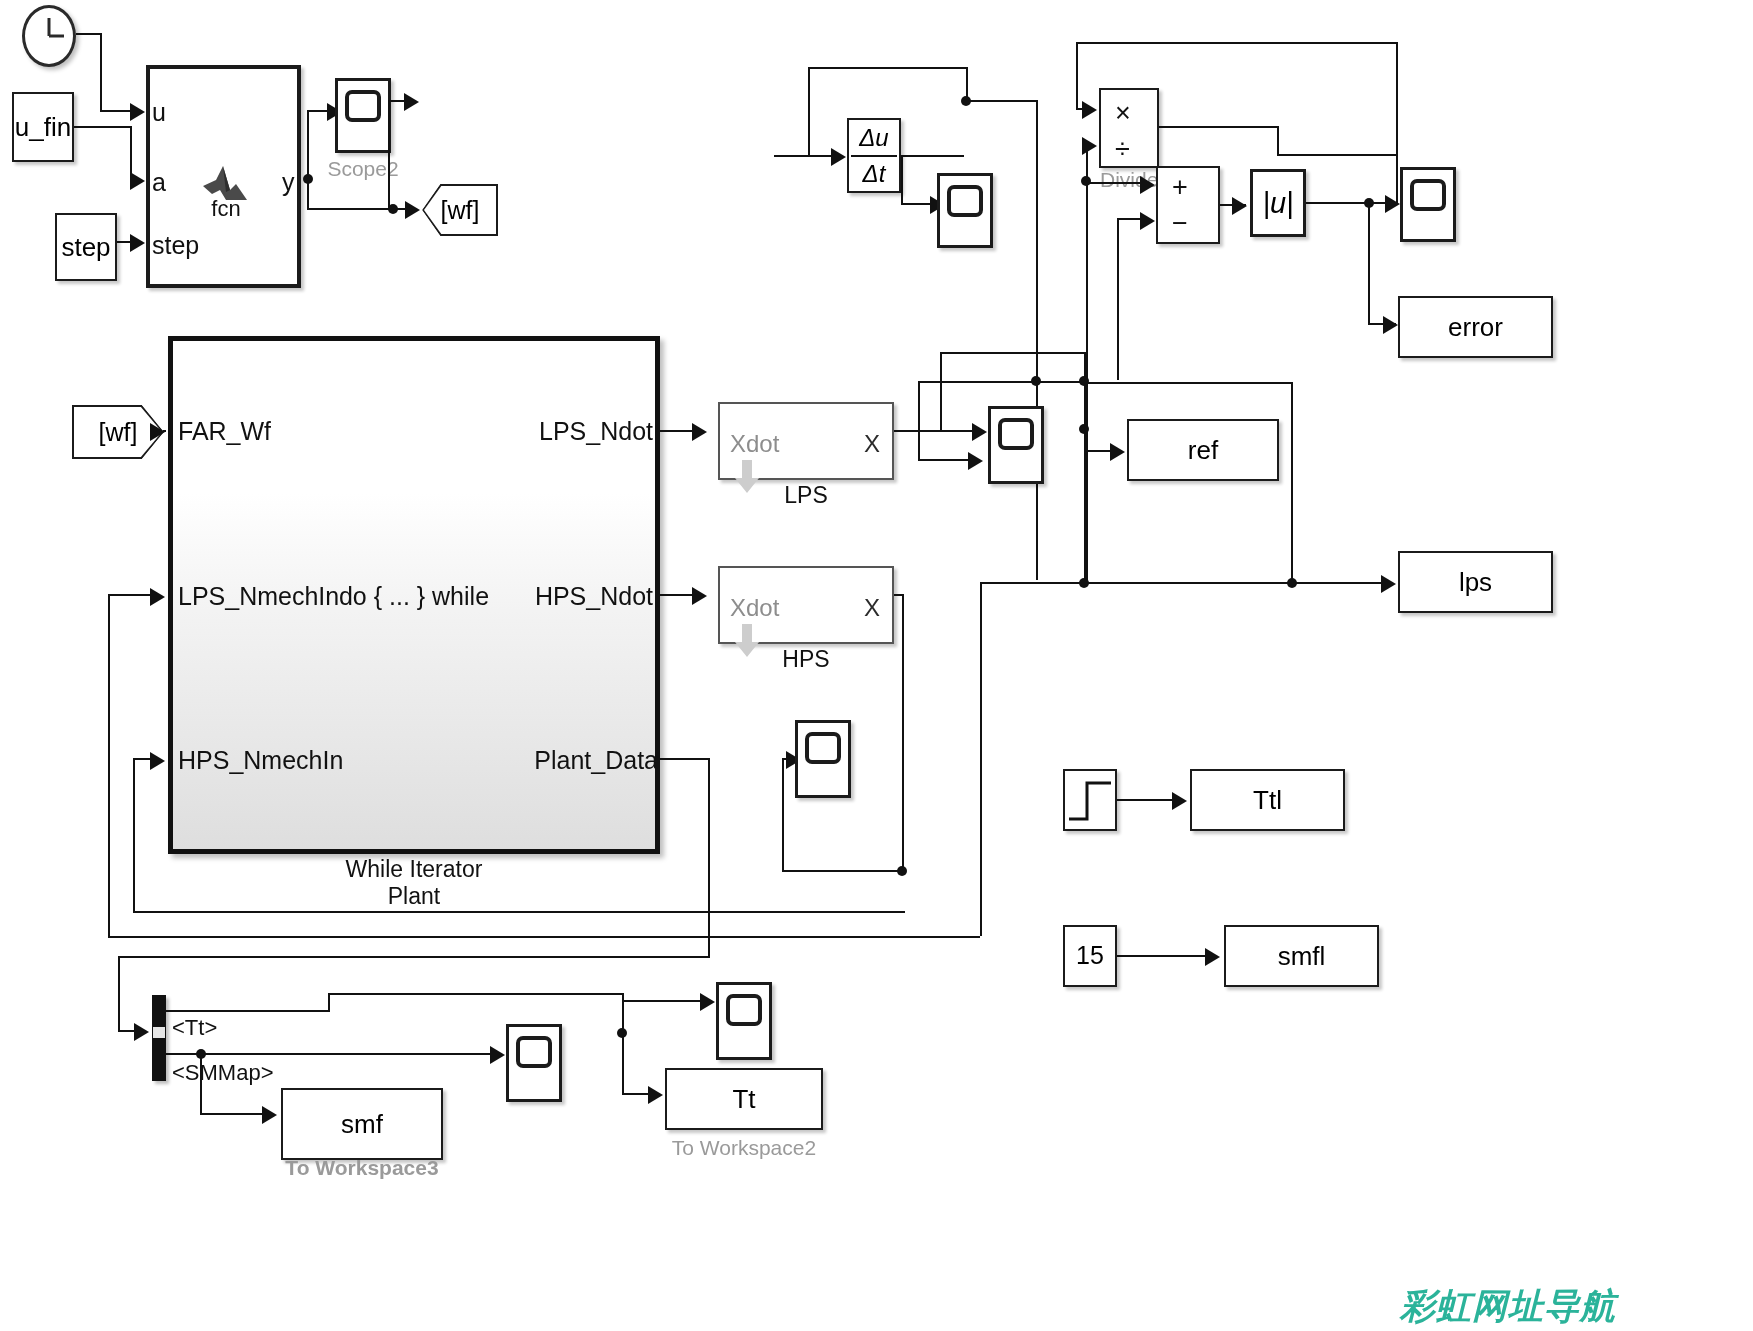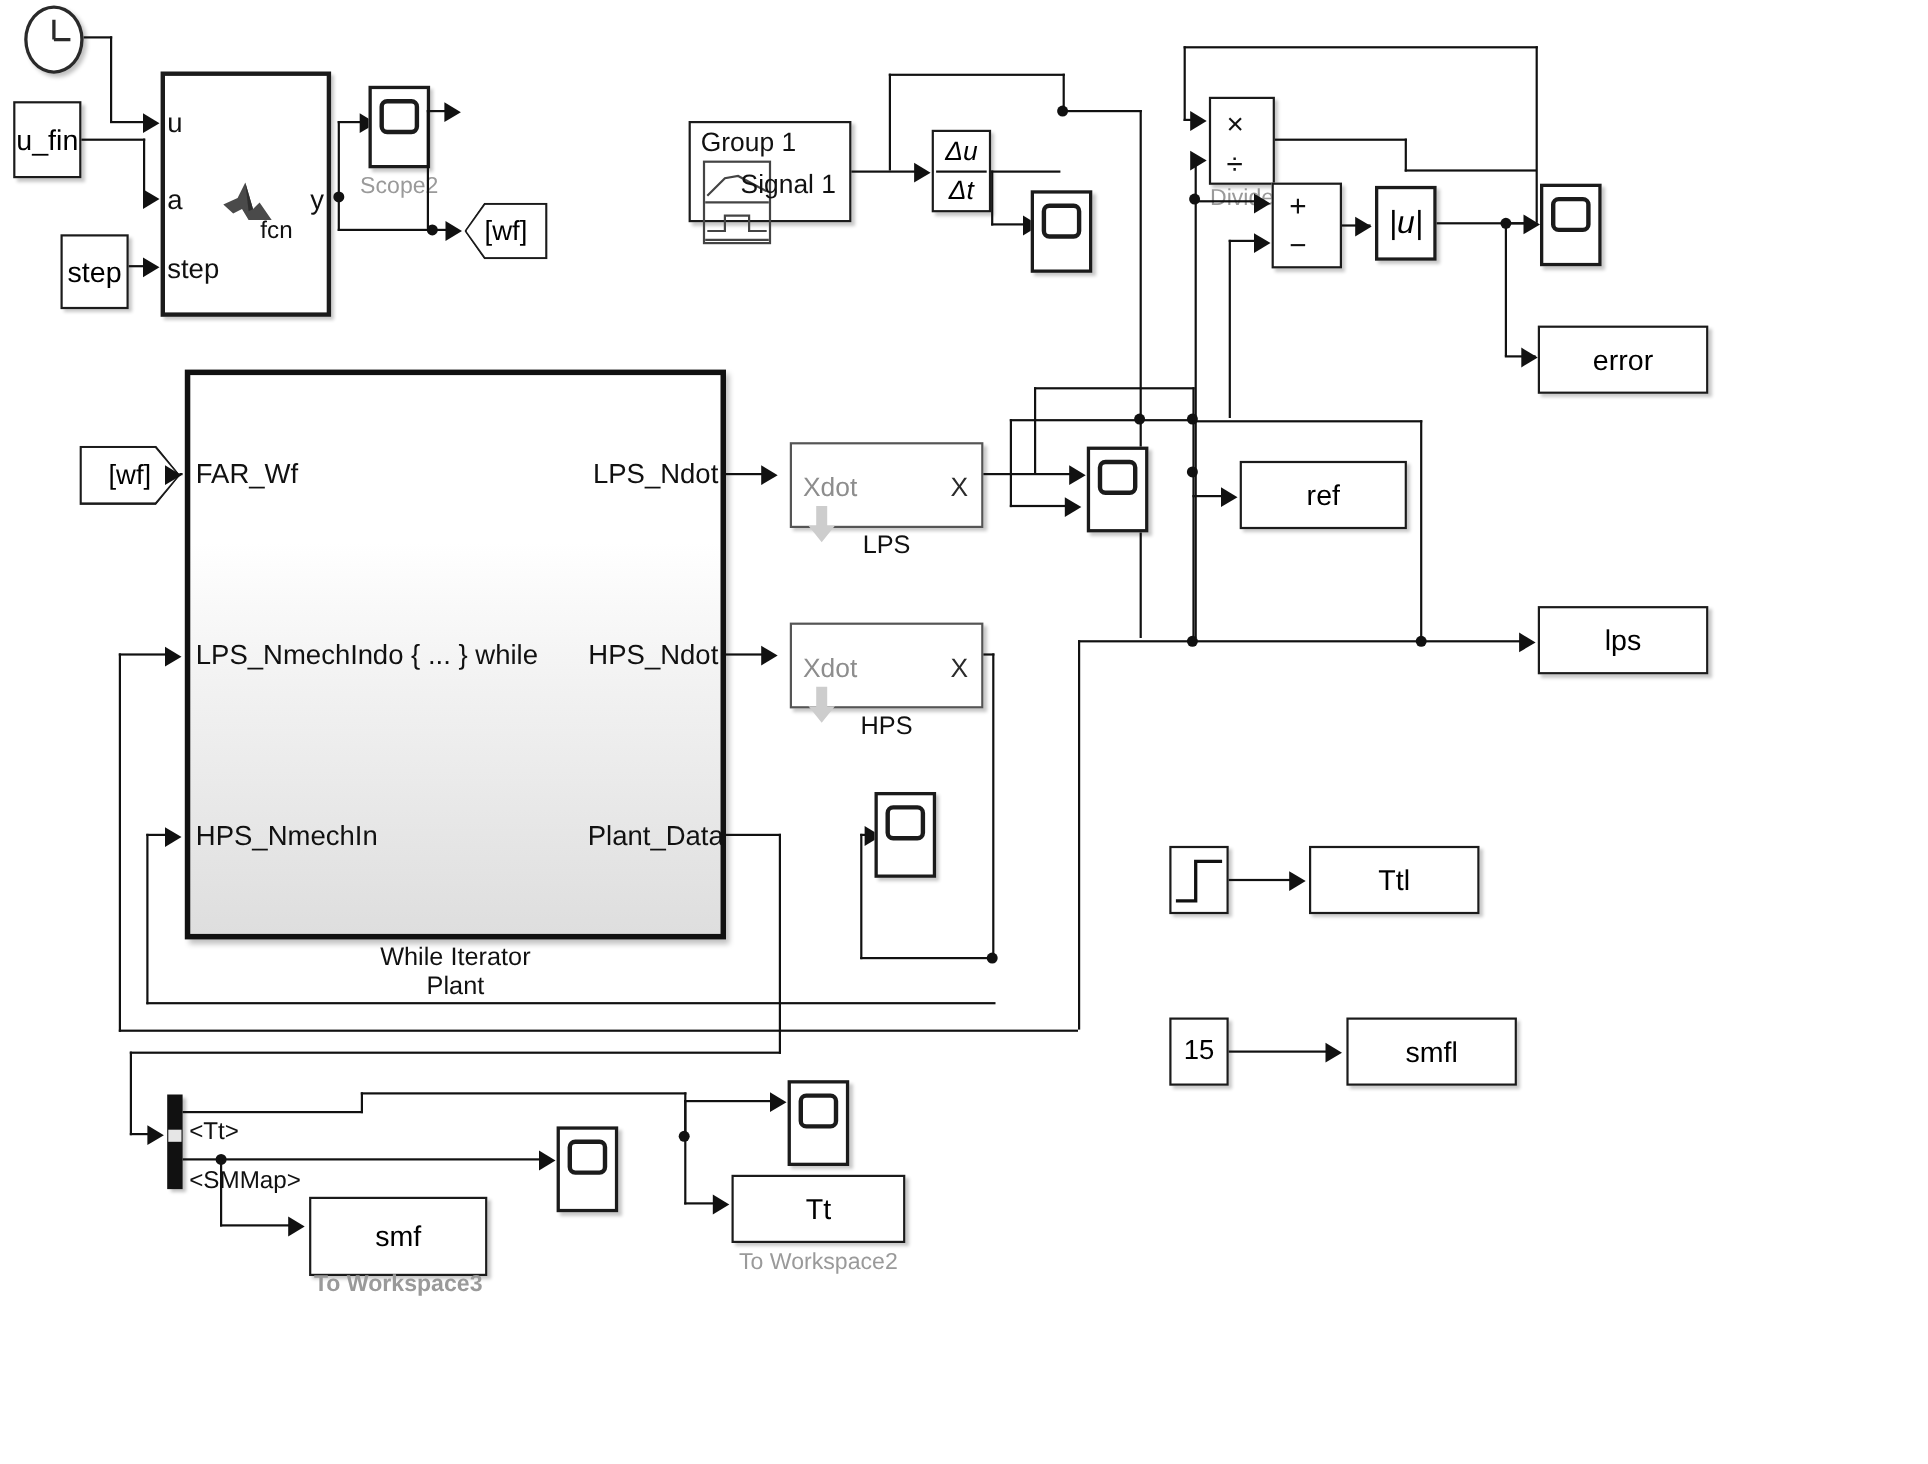--- a/index.html
+++ b/index.html
@@ -39,21 +39,21 @@
     font-size: 21px;
     color: #9a9a9a;
     text-align: center;
     white-space: nowrap;
   }
   .lbl-below.dark { color: #111; }
   .lbl-plain {
     position: absolute;
     font-size: 22px;
     color: #111;
-    text-align: right;
+    text-align: center;
     white-space: nowrap;
   }
 
   
   .w {
     position: absolute;
     background: #111;
   }
   .wh { height: 2px; }
   .wv { width: 2px; }
@@ -354,32 +354,20 @@
   <div class="w wv" style="left:388px; top:100px; height:108px;"></div>
   <div class="w wh" style="left:388px; top:100px; width:20px;"></div>
   <div class="arw" style="left:404px; top:93px;"></div>
 
   <div class="tag goto" style="left:422px; top:184px; width:76px; height:52px;">
     <div class="tag-shape" style="background:#1b1b1b; clip-path:polygon(24% 0,100% 0,100% 100%,24% 100%,0 50%);"></div>
     <div class="tag-shape" style="background:#ffffff; clip-path:polygon(24% 0,100% 0,100% 100%,24% 100%,0 50%); inset:2px;"></div>
     <span style="position:relative; z-index:2;">[wf]</span>
   </div>
 
-  <div class="sigbuild" style="left:626px; top:110px; width:148px; height:92px;">
-    <span class="grp">Group 1</span>
-    <div class="mini">
-      <svg width="58" height="72" viewBox="0 0 58 72">
-        <line x1="0" y1="36" x2="58" y2="36" stroke="#444" stroke-width="2"></line>
-        <polyline points="2,30 18,14 30,12 56,26" fill="none" stroke="#444" stroke-width="2"></polyline>
-        <polyline points="2,62 18,62 18,48 40,48 40,62 56,62" fill="none" stroke="#444" stroke-width="2"></polyline>
-        <line x1="0" y1="70" x2="58" y2="70" stroke="#444" stroke-width="2"></line>
-      </svg>
-    </div>
-    <span class="sig1">Signal 1</span>
-  </div>
 
   <div class="w wh" style="left:774px; top:155px; width:62px;"></div>
   <div class="arw" style="left:831px; top:148px;"></div>
 
   <div class="deriv" style="left:847px; top:118px; width:54px; height:75px;">
     <span>Δu</span>
     <div class="bar"></div>
     <span>Δt</span>
   </div>
 
@@ -609,14 +597,15 @@
     <div class="screen" style="width:36px; height:32px;"></div>
   </div>
   <div class="w wv" style="left:200px; top:1053px; height:62px;"></div>
   <div class="w wh" style="left:200px; top:1113px; width:68px;"></div>
   <div class="arw" style="left:262px; top:1106px;"></div>
   <div class="blk" style="left:281px; top:1088px; width:162px; height:72px;">
     <span>smf</span>
   </div>
   <span class="lbl-below" style="left:281px; top:1156px; width:162px;font-weight:bold;">To Workspace3</span>
 
+  <div class="watermark" style="left:1400px; top:1283px;">彩虹网址导航</div>
 
 </div>
 
 </body></html>

